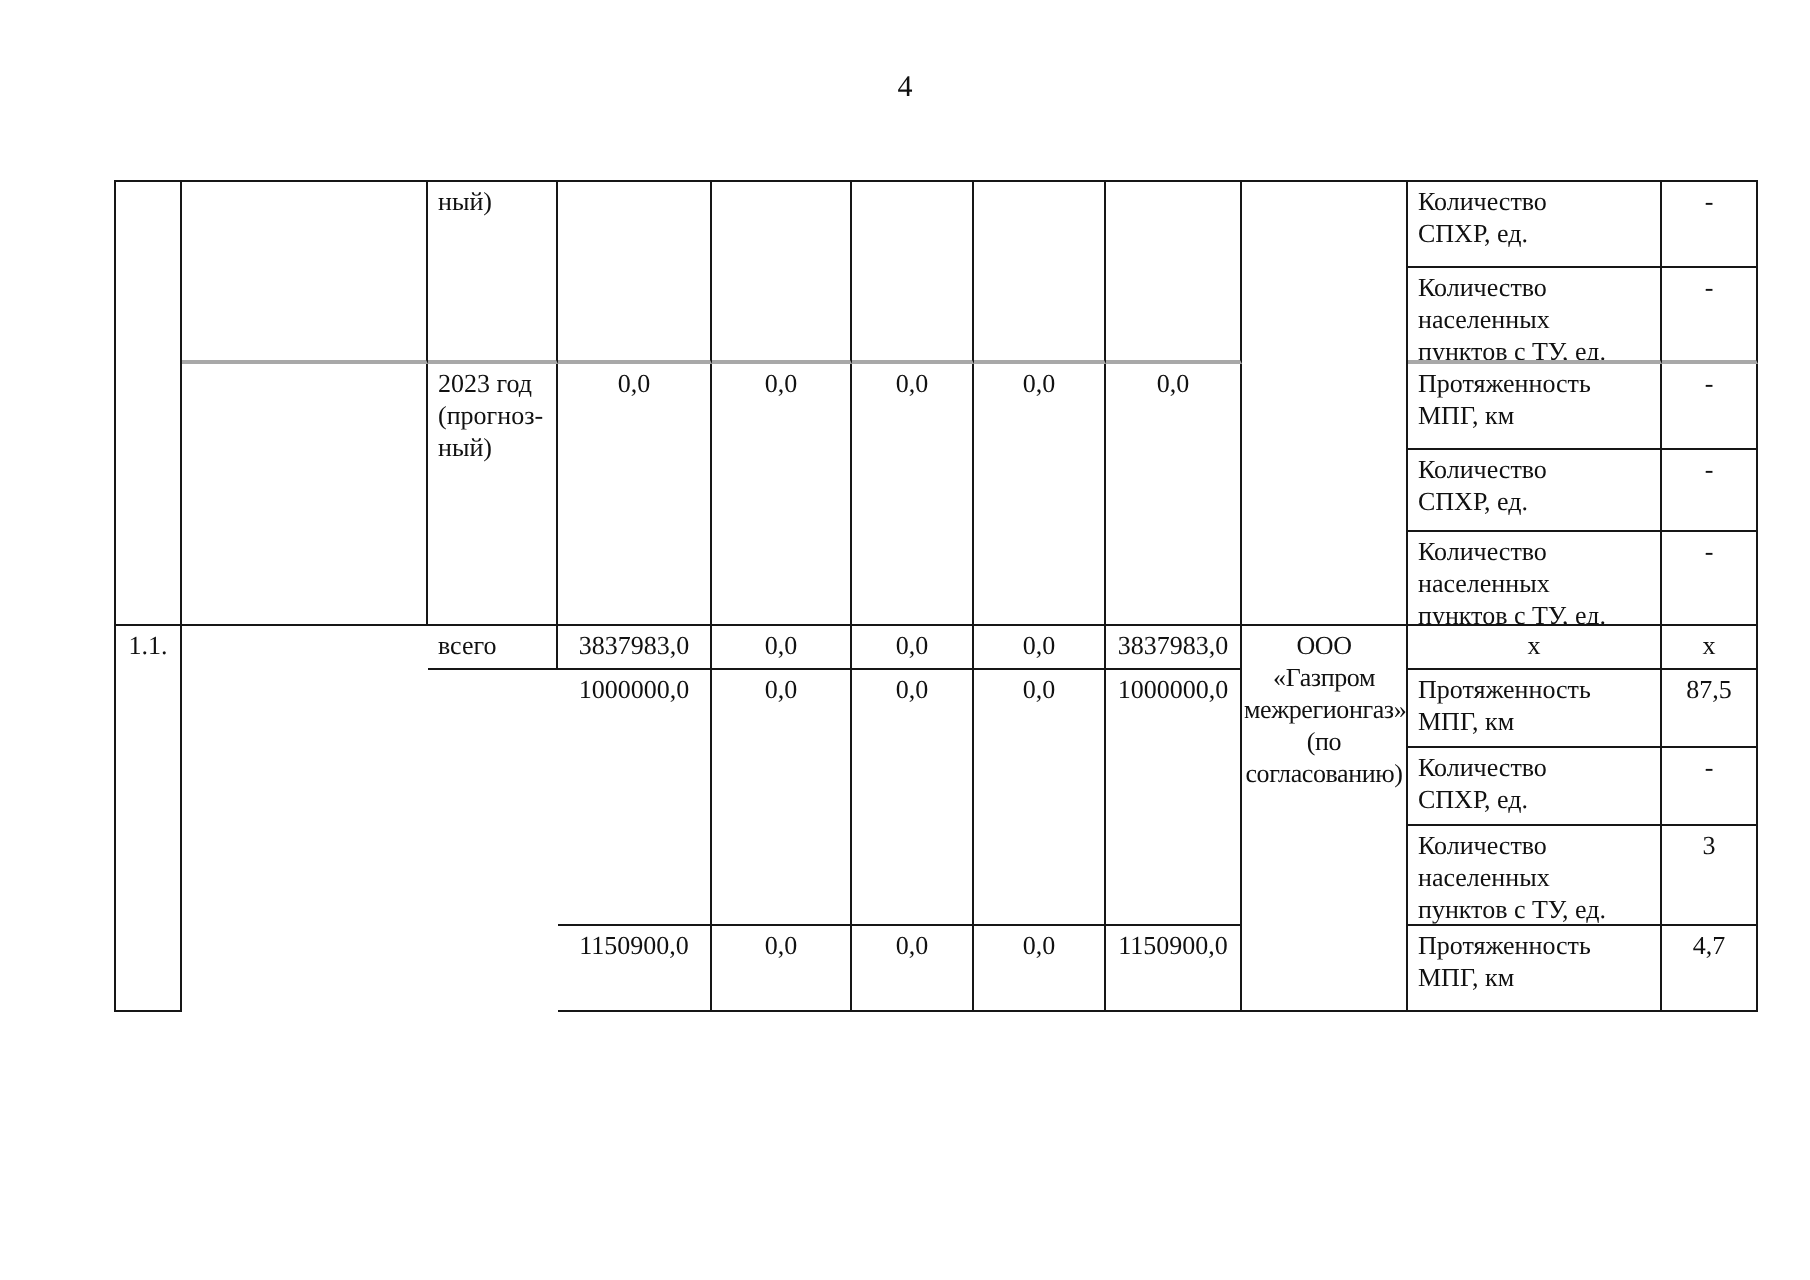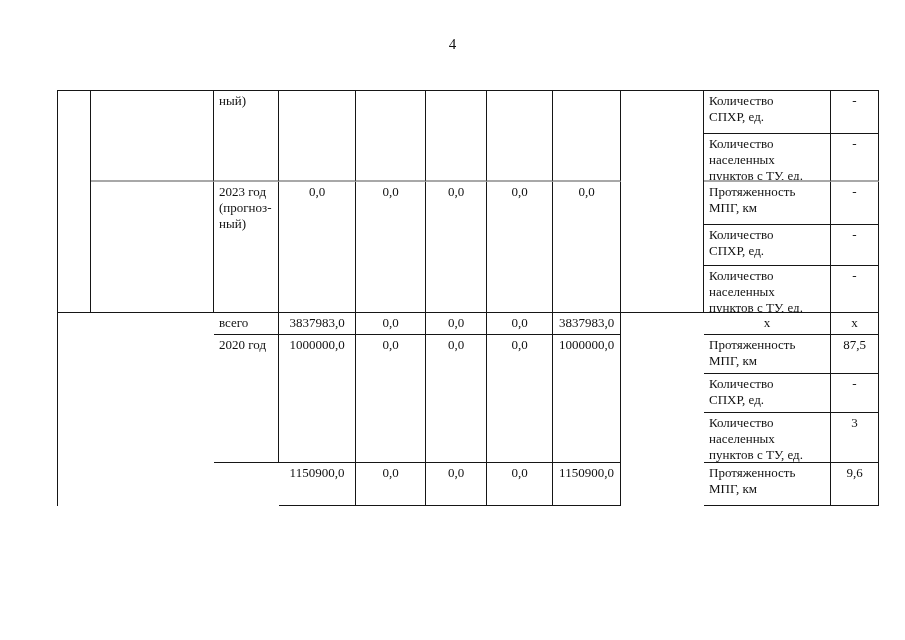--- a/index.html
+++ b/index.html
@@ -37,30 +37,30 @@
   .org { padding: 2px 1px; letter-spacing: -0.2px; }
 </style>
 </head>
 <body>
 
 <div class="page-num">4</div>
 
 <div class="tbl">
 
   <div class="c" style="grid-area:1/1/6/2"></div>
+  <div class="c ctr" style="grid-area:6/1/11/2">1.1.</div>
 
   <div class="c grayb" style="grid-area:1/2/3/3"></div>
   <div class="c" style="grid-area:3/2/6/3"></div>
 
   <div class="c grayb" style="grid-area:1/3/3/4">ный)</div>
   <div class="c" style="grid-area:3/3/6/4">2023 год
 (прогноз-
 ный)</div>
   <div class="c" style="grid-area:6/3/7/4">всего</div>
-  <div class="c" style="grid-area:7/3/10/4">2020 год</div>
 
   <div class="c grayb" style="grid-area:1/4/3/5"></div>
   <div class="c grayb" style="grid-area:1/5/3/6"></div>
   <div class="c grayb" style="grid-area:1/6/3/7"></div>
   <div class="c grayb" style="grid-area:1/7/3/8"></div>
   <div class="c grayb" style="grid-area:1/8/3/9"></div>
 
   <div class="c ctr" style="grid-area:3/4/6/5">0,0</div>
   <div class="c ctr" style="grid-area:3/5/6/6">0,0</div>
   <div class="c ctr" style="grid-area:3/6/6/7">0,0</div>
@@ -79,20 +79,24 @@
   <div class="c ctr" style="grid-area:7/7/10/8">0,0</div>
   <div class="c ctr" style="grid-area:7/8/10/9">1000000,0</div>
 
   <div class="c ctr" style="grid-area:10/4/11/5">1150900,0</div>
   <div class="c ctr" style="grid-area:10/5/11/6">0,0</div>
   <div class="c ctr" style="grid-area:10/6/11/7">0,0</div>
   <div class="c ctr" style="grid-area:10/7/11/8">0,0</div>
   <div class="c ctr" style="grid-area:10/8/11/9">1150900,0</div>
 
   <div class="c" style="grid-area:1/9/6/10"></div>
+  <div class="c ctr org" style="grid-area:6/9/11/10">ООО «Газпром
+межрегионгаз»
+(по
+согласованию)</div>
 
   <div class="c" style="grid-area:1/10/2/11">Количество
 СПХР, ед.</div>
   <div class="c grayb" style="grid-area:2/10/3/11">Количество
 населенных
 пунктов с ТУ, ед.</div>
   <div class="c" style="grid-area:3/10/4/11">Протяженность
 МПГ, км</div>
   <div class="c" style="grid-area:4/10/5/11">Количество
 СПХР, ед.</div>
@@ -112,14 +116,14 @@
 
   <div class="c ctr" style="grid-area:1/11/2/12">-</div>
   <div class="c ctr grayb" style="grid-area:2/11/3/12">-</div>
   <div class="c ctr" style="grid-area:3/11/4/12">-</div>
   <div class="c ctr" style="grid-area:4/11/5/12">-</div>
   <div class="c ctr" style="grid-area:5/11/6/12">-</div>
   <div class="c ctr" style="grid-area:6/11/7/12">х</div>
   <div class="c ctr" style="grid-area:7/11/8/12">87,5</div>
   <div class="c ctr" style="grid-area:8/11/9/12">-</div>
   <div class="c ctr" style="grid-area:9/11/10/12">3</div>
-  <div class="c ctr" style="grid-area:10/11/11/12">9,6</div>
+  <div class="c ctr" style="grid-area:10/11/11/12">4,7</div>
 </div>
 
 </body></html>

